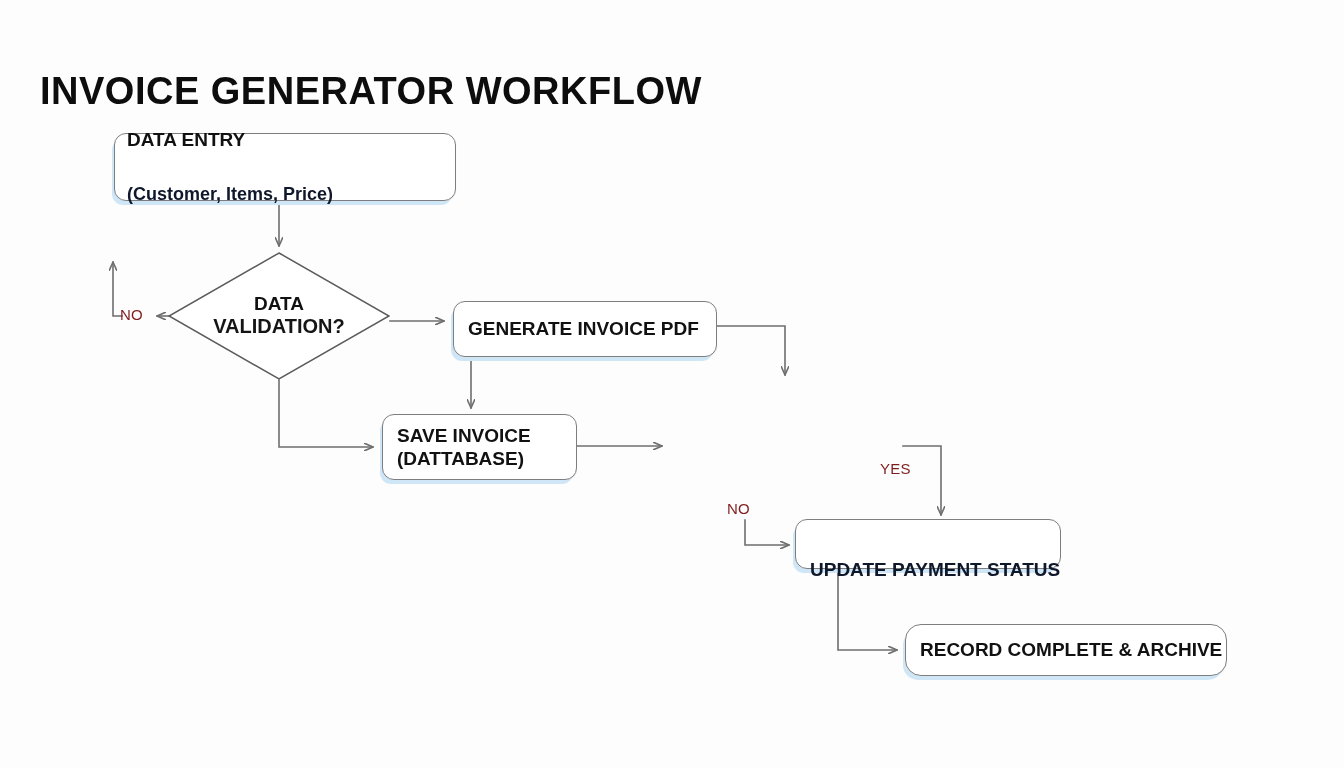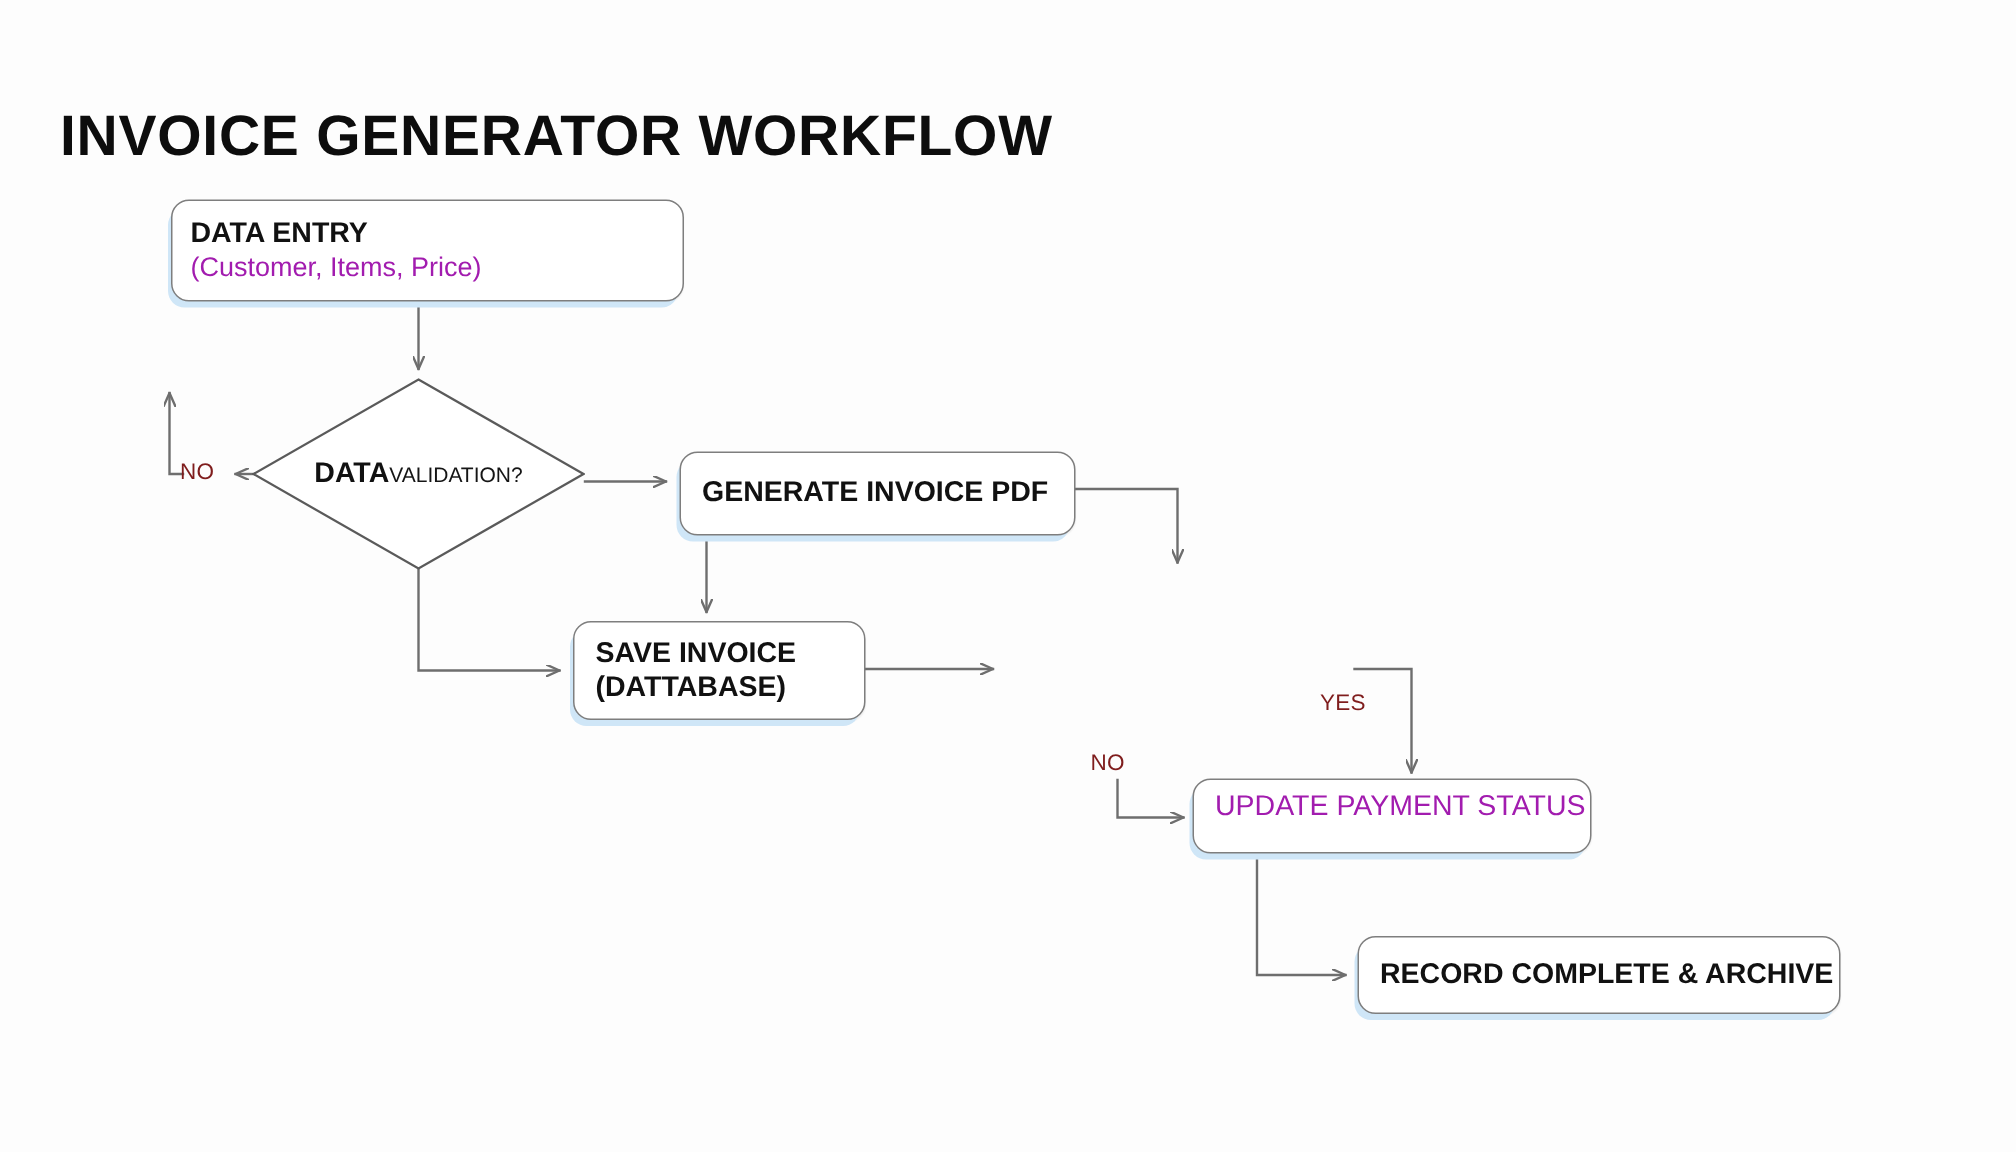--- a/index.html
+++ b/index.html
@@ -49,49 +49,50 @@
   }
   .box .t1 {
     font-size: 19px;
     font-weight: bold;
     color: #111111;
     line-height: 1.22;
     white-space: nowrap;
   }
   .box .t2 {
     font-size: 18px;
-    font-weight: normal;
-    color: #a21caf;
+    font-weight: bold;
+    color: #0f172a;
     line-height: 1.22;
     white-space: nowrap;
+    margin-top: 32px;
   }
   
   .diamond {
     position: absolute;
   }
   .diamond svg { position: absolute; left: 0; top: 0; }
   .diamond .dlabel {
     position: absolute;
     left: 0; top: 0;
     width: 100%; height: 100%;
     display: flex;
-    flex-direction: row;
+    flex-direction: column;
     align-items: center;
     justify-content: center;
   }
   .diamond .t1 {
     font-size: 19px;
     font-weight: bold;
     color: #111111;
     line-height: 1.18;
     white-space: nowrap;
   }
   .diamond .t2 {
-    font-size: 14px;
-    font-weight: normal;
+    font-size: 20px;
+    font-weight: bold;
     color: #151515;
     line-height: 1.18;
     white-space: nowrap;
   }
   .edge-label {
     position: absolute;
     font-size: 15px;
     font-weight: normal;
     color: #7f1d1d;
     white-space: nowrap;
@@ -158,21 +159,21 @@
 
   <div class="node box" style="left:453px; top:301px; width:264px; height:56px; justify-content:center;">
     <div class="t1">GENERATE INVOICE PDF</div>
   </div>
 
 
   <div class="node box" style="left:795px; top:519px; width:266px; height:50px; justify-content:flex-start;">
     <div class="t2" style="font-size:19px;">UPDATE PAYMENT STATUS</div>
   </div>
 
-  <div class="node box" style="left:905px; top:624px; width:322px; height:52px; justify-content:center;">
+  <div class="node box" style="left:905px; top:624px; width:322px; height:52px; justify-content:center;border-radius:16px;">
     <div class="t1">RECORD COMPLETE &amp; ARCHIVE</div>
   </div>
 
   <div class="edge-label" style="left:120px; top:306px;">NO</div>
 
   <div class="edge-label" style="left:880px; top:440px;margin-top:20px;">YES</div>
 
   <div class="edge-label" style="left:727px; top:500px;">NO</div>
 
 </div>

